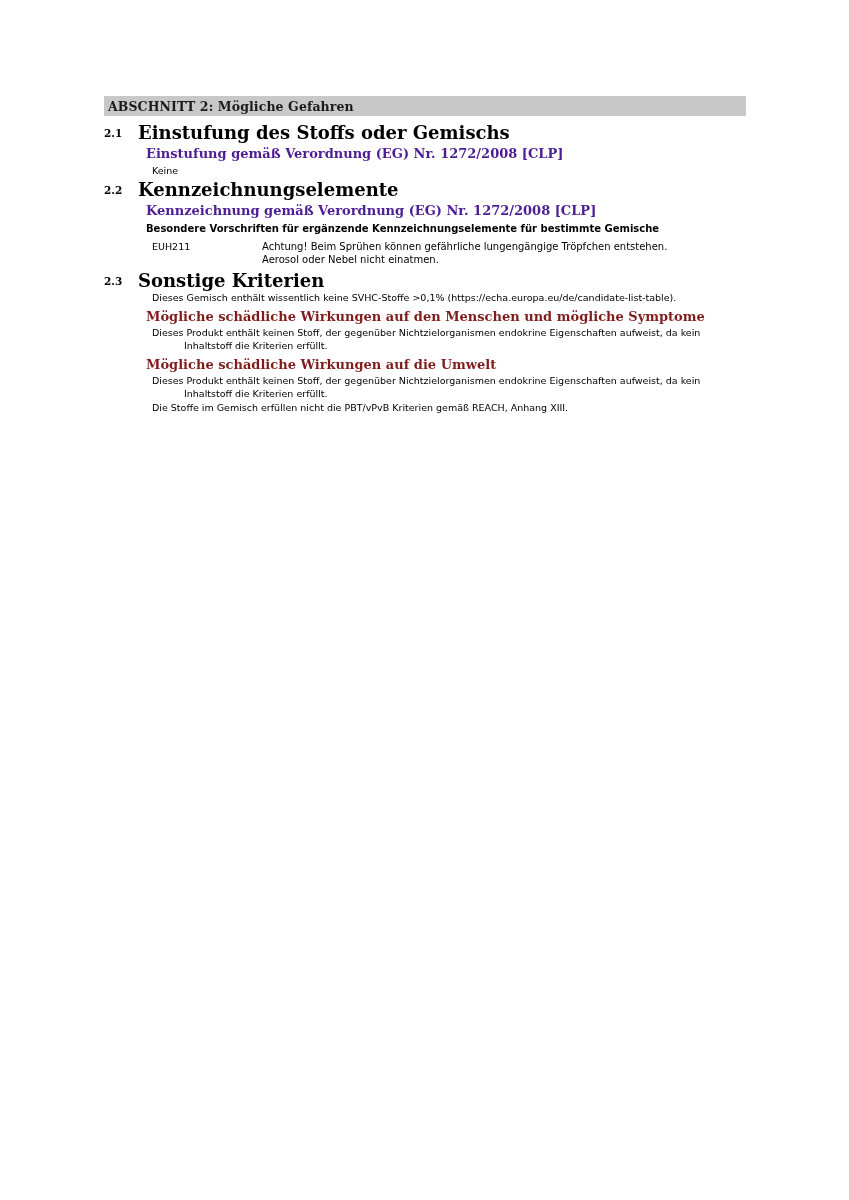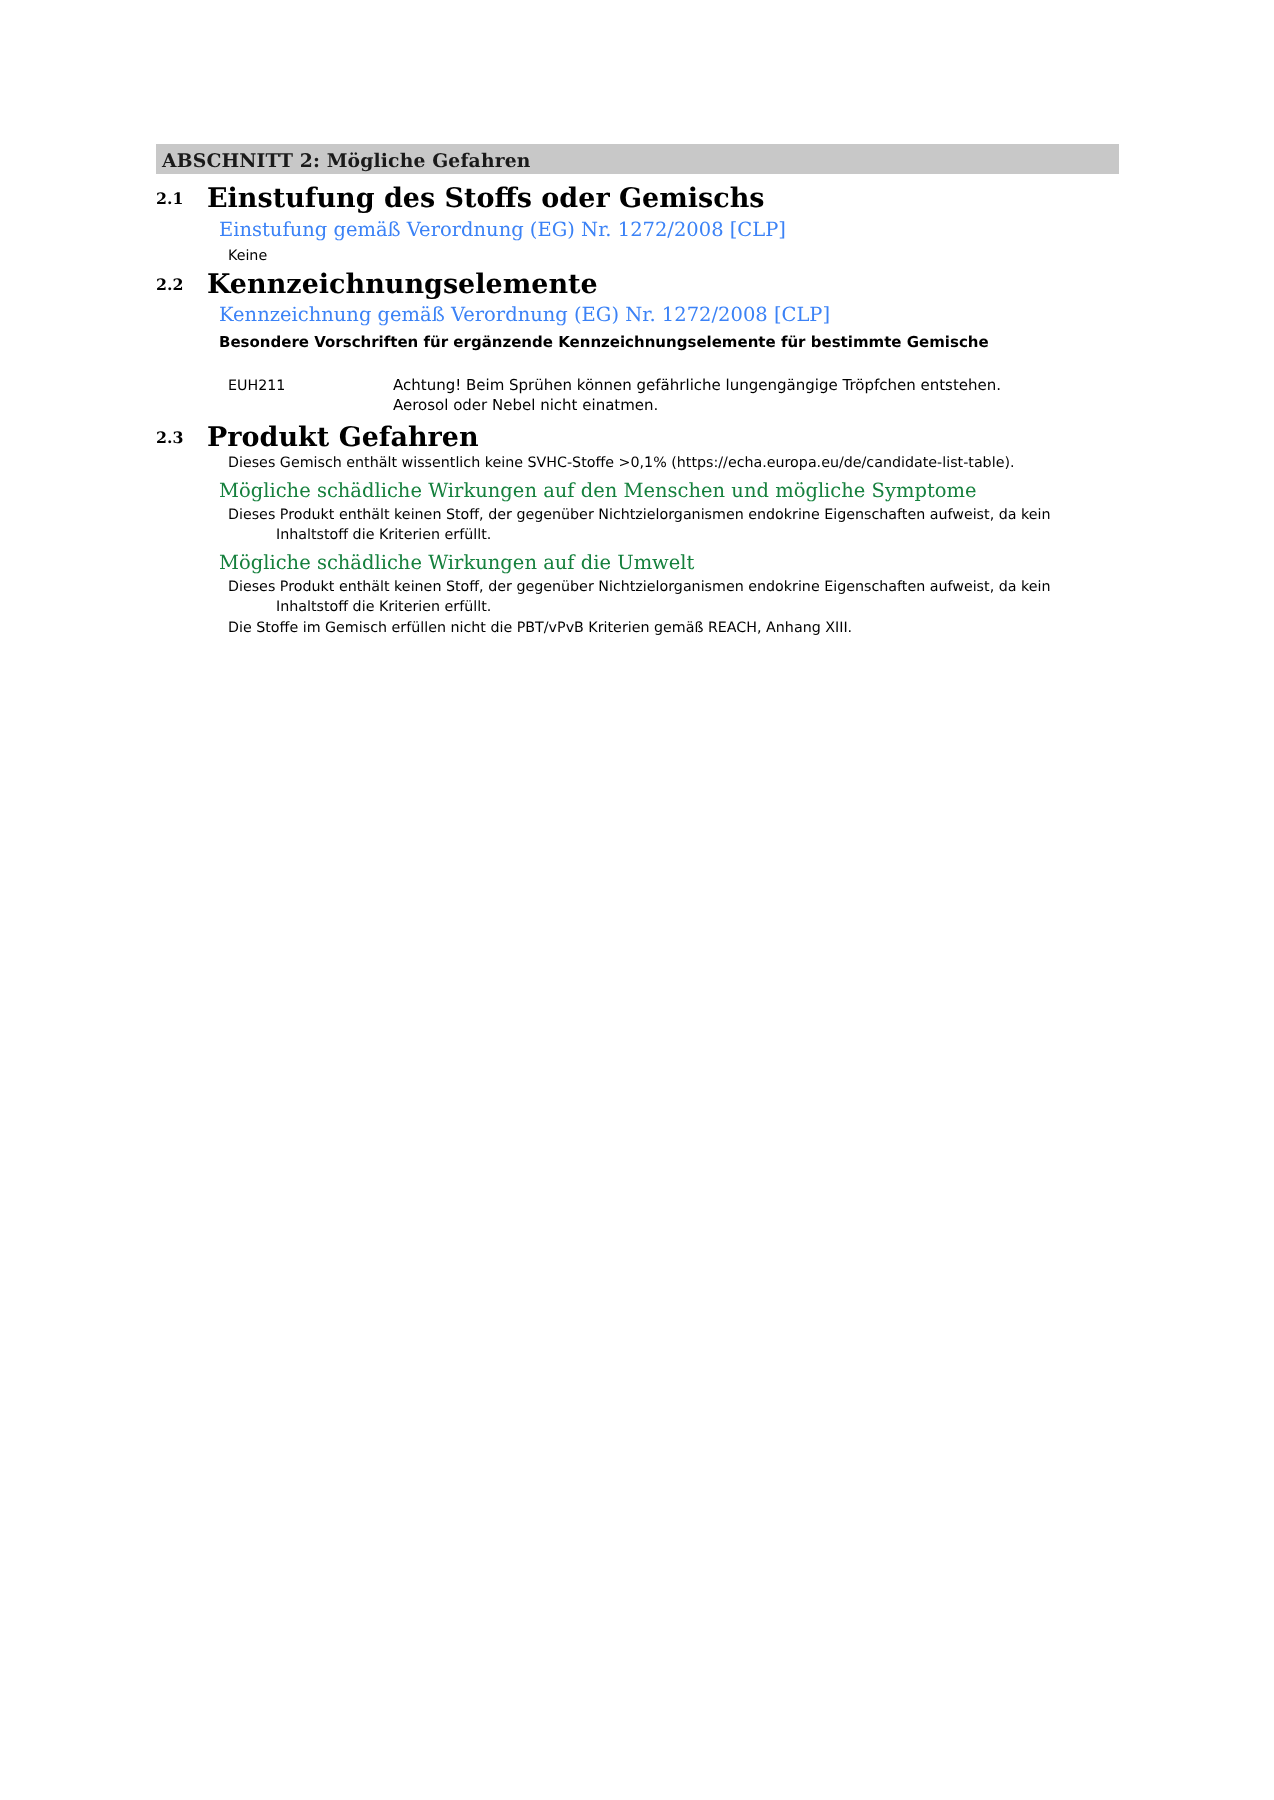--- a/index.html
+++ b/index.html
@@ -68,40 +68,40 @@
     margin: 0;
     font-family: "DejaVu Serif", serif;
     font-weight: bold;
     font-size: 18px;
     line-height: 18px;
     color: #000;
   }
   h3.lvl2 {
     margin: 3px 0 0 8px;
     font-family: "DejaVu Serif", serif;
-    font-weight: normal;
+    font-weight: bold;
     font-size: 13px;
     line-height: 18px;
-    color: #3b82f6;
+    color: #4c1d95;
   }
   h4.lvl3 {
-    margin: 2px 0 15px 8px;
+    margin: 2px 0 4px 8px;
     font-family: "DejaVu Sans", sans-serif;
     font-weight: bold;
     font-size: 10px;
     line-height: 14px;
     color: #000;
   }
   h4.lvl3b {
     margin: 4px 0 0 8px;
     font-family: "DejaVu Serif", serif;
-    font-weight: normal;
+    font-weight: bold;
     font-size: 13px;
     line-height: 17px;
-    color: #15803d;
+    color: #7f1d1d;
   }
   p.body {
     margin: 1px 0 0 14px;
     font-family: "DejaVu Sans", sans-serif;
     font-size: 9.5px;
     line-height: 13px;
     color: #000;
   }
   p.body.tight {
     margin-top: 0;
@@ -166,21 +166,21 @@
           </div>
         </div>
       </div>
     </div>
 
     <div class="sp6"></div>
 
     <div class="block">
       <div class="num">2.3</div>
       <div class="block-body">
-        <h2 class="lvl1">Produkt Gefahren</h2>
+        <h2 class="lvl1">Sonstige Kriterien</h2>
         <p class="body">Dieses Gemisch enthält wissentlich keine SVHC-Stoffe &gt;0,1% (https://echa.europa.eu/de/candidate-list-table).</p>
 
         <h4 class="lvl3b">Mögliche schädliche Wirkungen auf den Menschen und mögliche Symptome</h4>
         <p class="body">Dieses Produkt enthält keinen Stoff, der gegenüber Nichtzielorganismen endokrine Eigenschaften aufweist, da kein</p>
         <p class="body tight">Inhaltstoff die Kriterien erfüllt.</p>
 
         <h4 class="lvl3b">Mögliche schädliche Wirkungen auf die Umwelt</h4>
         <p class="body">Dieses Produkt enthält keinen Stoff, der gegenüber Nichtzielorganismen endokrine Eigenschaften aufweist, da kein</p>
         <p class="body tight">Inhaltstoff die Kriterien erfüllt.</p>
         <p class="body">Die Stoffe im Gemisch erfüllen nicht die PBT/vPvB Kriterien gemäß REACH, Anhang XIII.</p>

